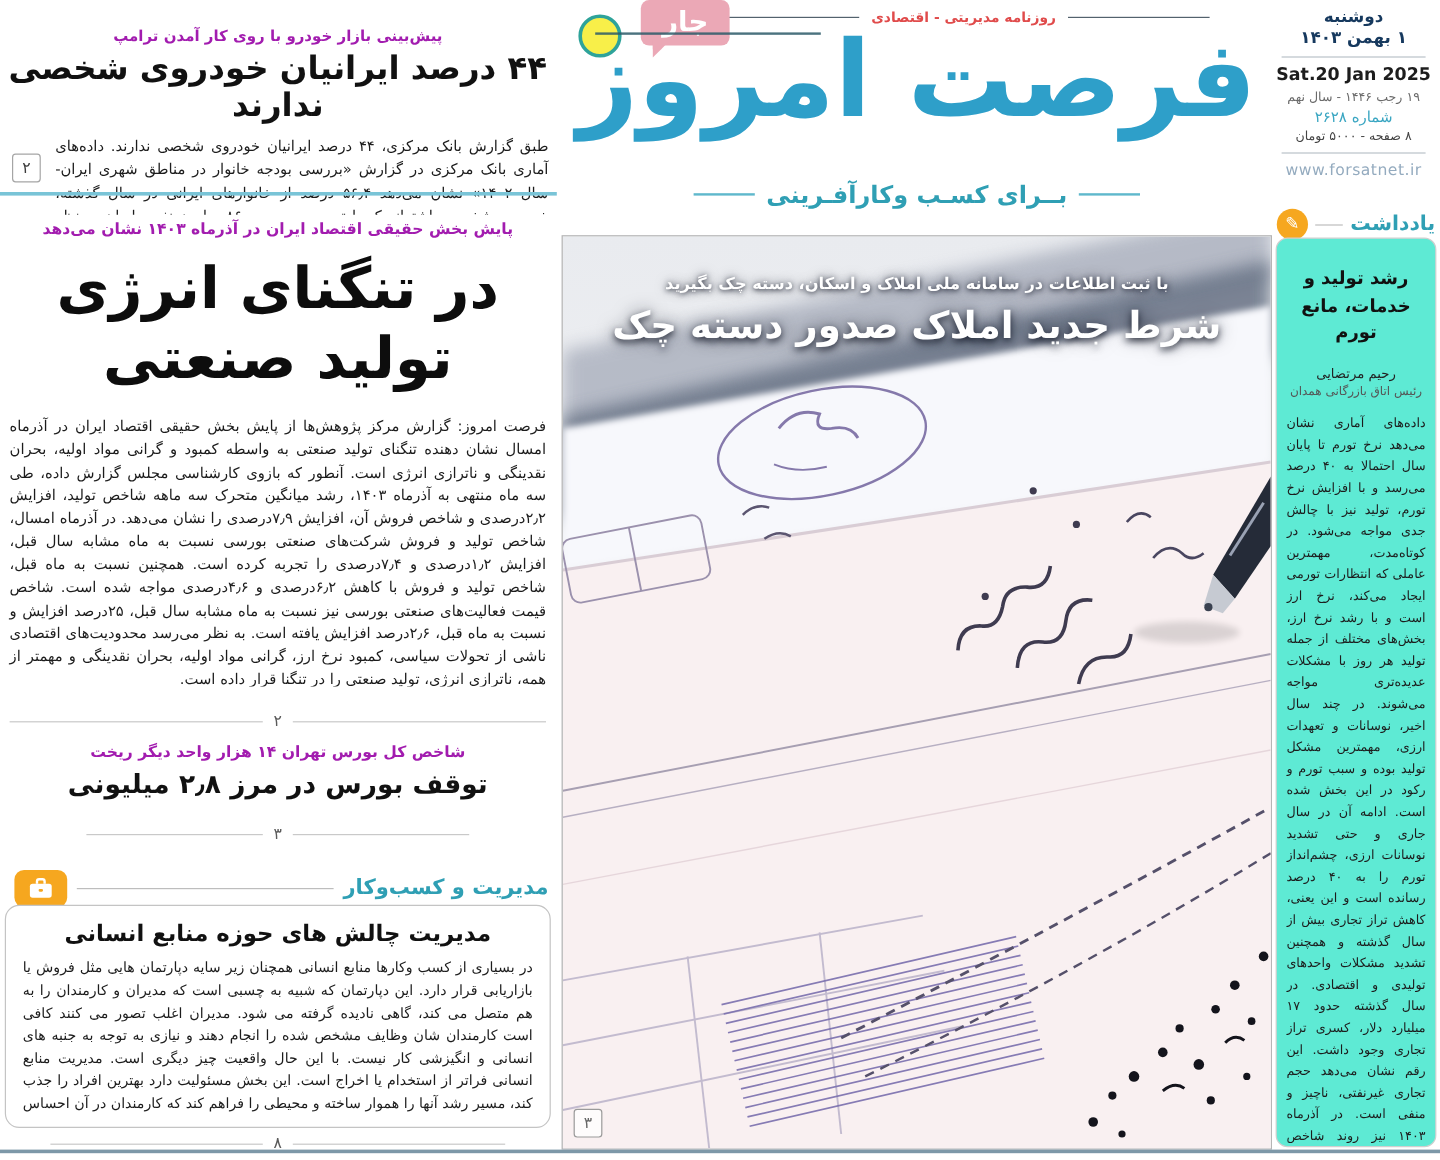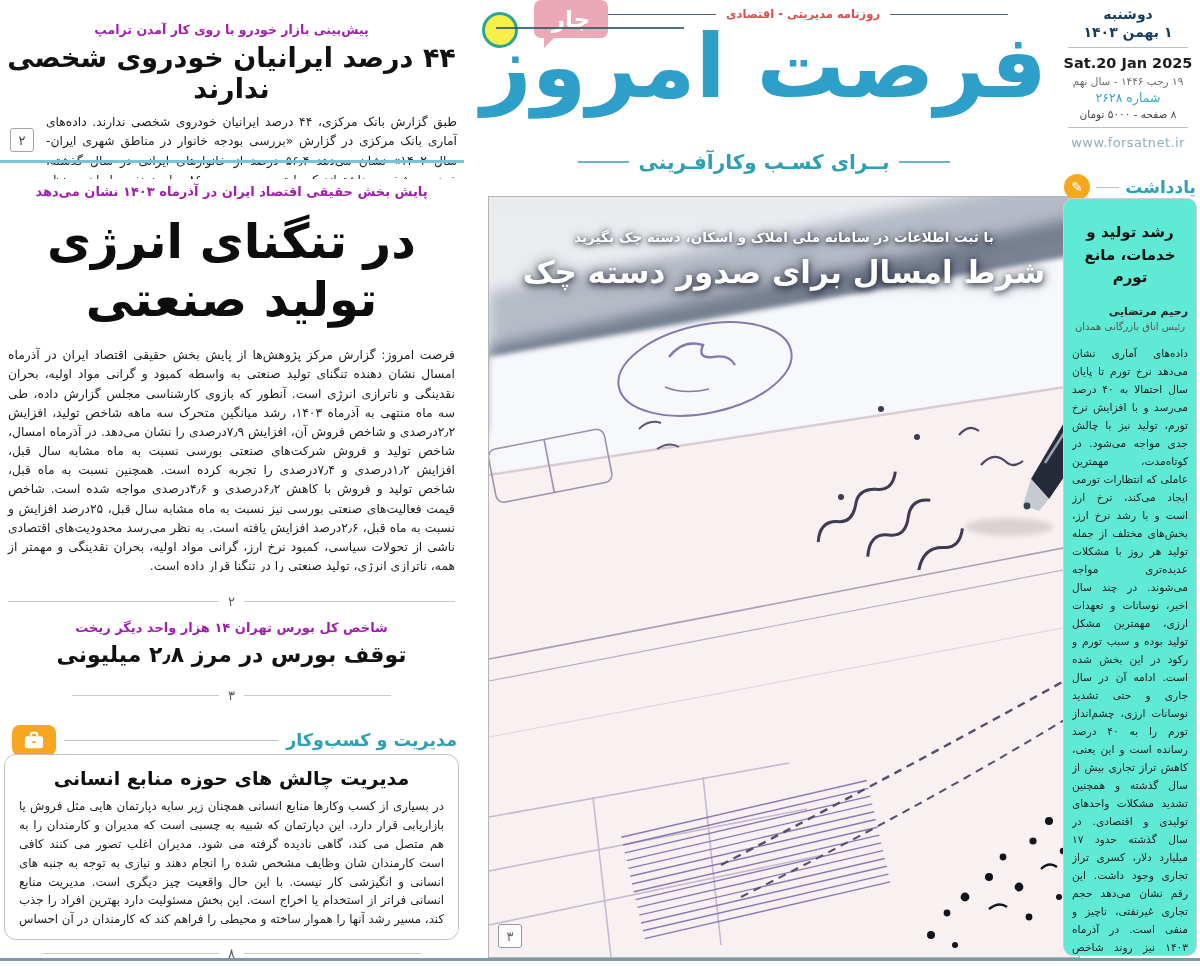--- a/index.html
+++ b/index.html
@@ -56,34 +56,34 @@
   .biz{left:0;top:724px;width:463px;height:238px;}
   .sectrow{position:absolute;top:0;left:12px;right:6px;display:flex;align-items:center;gap:8px;height:32px;}
   .sectrow .ln{flex:1;height:1px;background:#bdbdbd;}
   .sectlabel{color:#2f9fb4;font-size:17.5px;font-weight:bold;white-space:nowrap;}
   .bizicon{width:44px;height:31px;background:#f6a71f;border-radius:8px;display:flex;align-items:center;justify-content:center;flex:0 0 auto;}
   .bizbox{position:absolute;top:30px;left:4px;right:4px;height:184px;border:1.5px solid #c4c4c4;border-radius:12px;background:#fff;}
   .bizbox .hl{font-size:19px;margin-top:12px;}
   .bizbox .bodytext{margin-top:8px;padding:0 14px;font-size:11.8px;line-height:1.6;height:132px;}
   .div8{position:absolute;top:222px;left:42px;right:42px;}
   
-  .figure{left:488px;top:196px;width:592px;height:762px;border:1px solid #b5b5b5;box-sizing:border-box;overflow:hidden;background:#f2f3f6;}
+  .figure{left:468px;top:196px;width:592px;height:762px;border:1px solid #b5b5b5;box-sizing:border-box;overflow:hidden;background:#f2f3f6;}
   .figure svg{position:absolute;left:0;top:0;}
   .figkick{position:absolute;top:32px;left:0;right:0;text-align:center;color:#fff;font-size:13.5px;font-weight:bold;text-shadow:0 1px 4px rgba(15,20,35,.85),0 0 10px rgba(15,20,35,.6);}
   .fighl{position:absolute;top:57px;left:0;right:0;text-align:center;color:#fff;font-size:31px;font-weight:bold;text-shadow:0 2px 6px rgba(15,20,35,.8),0 0 14px rgba(15,20,35,.55);}
   .figpg{position:absolute;left:9px;bottom:9px;background:rgba(255,255,255,.8);color:#666;border-color:#9a9a9a;}
   
   .note{left:1062px;top:174px;width:136px;height:784px;}
   .noterow{position:absolute;top:0;left:2px;right:2px;display:flex;align-items:center;gap:6px;height:26px;}
   .noterow .ln{flex:1;height:1px;background:#bdbdbd;}
   .noterow .sectlabel{font-size:17px;}
   .noteicon{width:26px;height:26px;border-radius:50%;background:#f6a71f;color:#fff;display:flex;align-items:center;justify-content:center;font-size:14px;flex:0 0 auto;}
   .notebox{position:absolute;top:24px;left:1px;right:1px;bottom:2px;border:1px solid #cfcfcf;border-radius:10px;background:#5eead4;padding:8px 8px;box-sizing:border-box;overflow:hidden;}
   .notebox .hl{font-size:15px;line-height:1.5;margin-top:14px;}
-  .notebox .auth{margin-top:16px;font-size:11px;font-weight:bold;color:#222;}
+  .notebox .auth{margin-top:16px;text-align:center;font-size:11px;font-weight:normal;color:#222;}
   .notebox .role{text-align:center;font-size:10px;color:#555;margin-top:3px;}
   .notebox .bodytext{margin-top:12px;font-size:10.6px;line-height:1.7;}
   .notebox .bodytext p{margin:0 0 4px;}
   
   .bottomrule{left:0;top:958px;width:1200px;height:3px;background:#7d98a8;}
 </style>
 </head>
 <body>
 
 <div id="page">
@@ -259,21 +259,21 @@
       </g>
       <path d="M500 712 q10 -8 18 -2 M552 672 q8 -8 16 -2" stroke="#14141c" stroke-width="2.4" fill="none"></path>
 
       <ellipse cx="520" cy="330" rx="44" ry="9" fill="#000000" opacity="0.12" filter="url(#b3)"></ellipse>
       <polygon points="590,200 590,258 560,302 542,282" fill="#252b38"></polygon>
       <polygon points="560,302 542,282 534,308 550,314" fill="#c6cad2"></polygon>
       <circle cx="538" cy="309" r="3.4" fill="#3a4150"></circle>
       <line x1="584" y1="222" x2="556" y2="266" stroke="#9aa2b4" stroke-width="2.4"></line>
     </svg>
     <div class="figkick">با ثبت اطلاعات در سامانه ملی املاک و اسکان، دسته چک بگیرید</div>
-    <div class="fighl">شرط امسال برای صدور دسته چک</div>
+    <div class="fighl">شرط جدید املاک صدور دسته چک</div>
     <div class="pgbox figpg">۳</div>
   </div>
 
   <div class="abs note">
     <div class="noterow">
       <span class="sectlabel">یادداشت</span>
       <i class="ln"></i>
       <span class="noteicon">
           <span>✎</span>
         </span>

